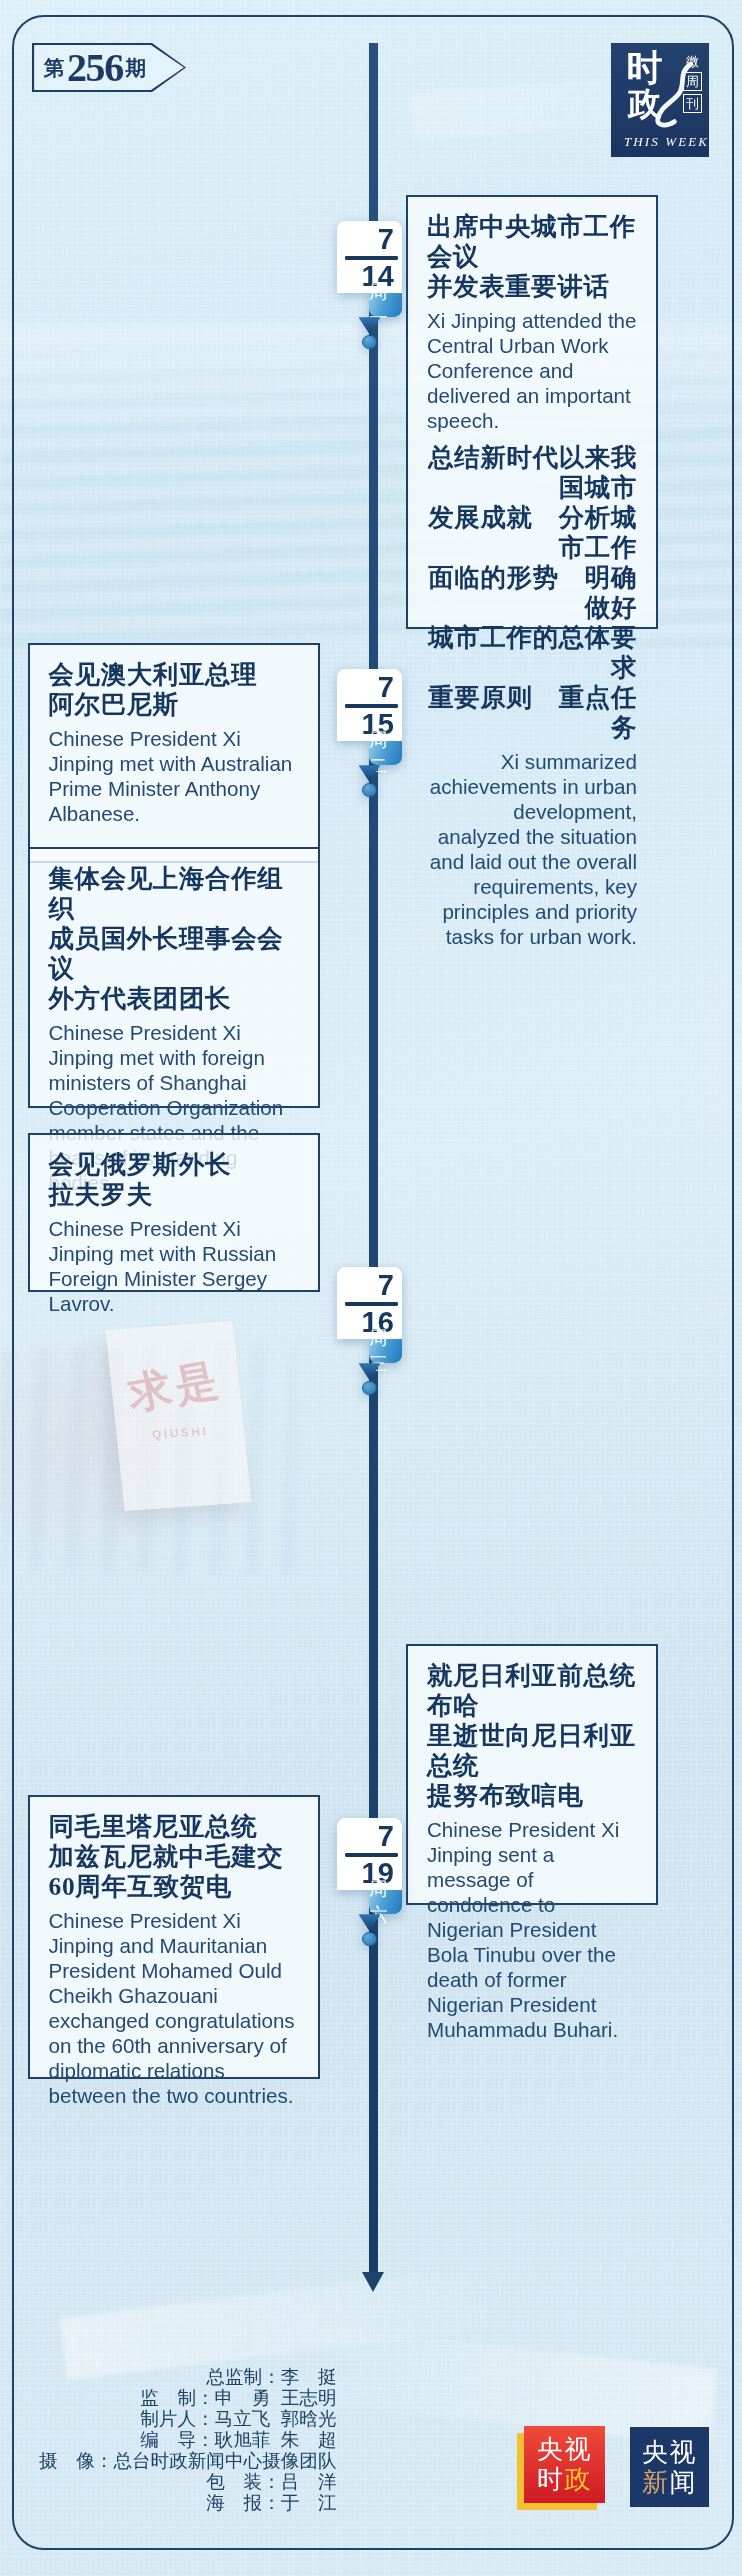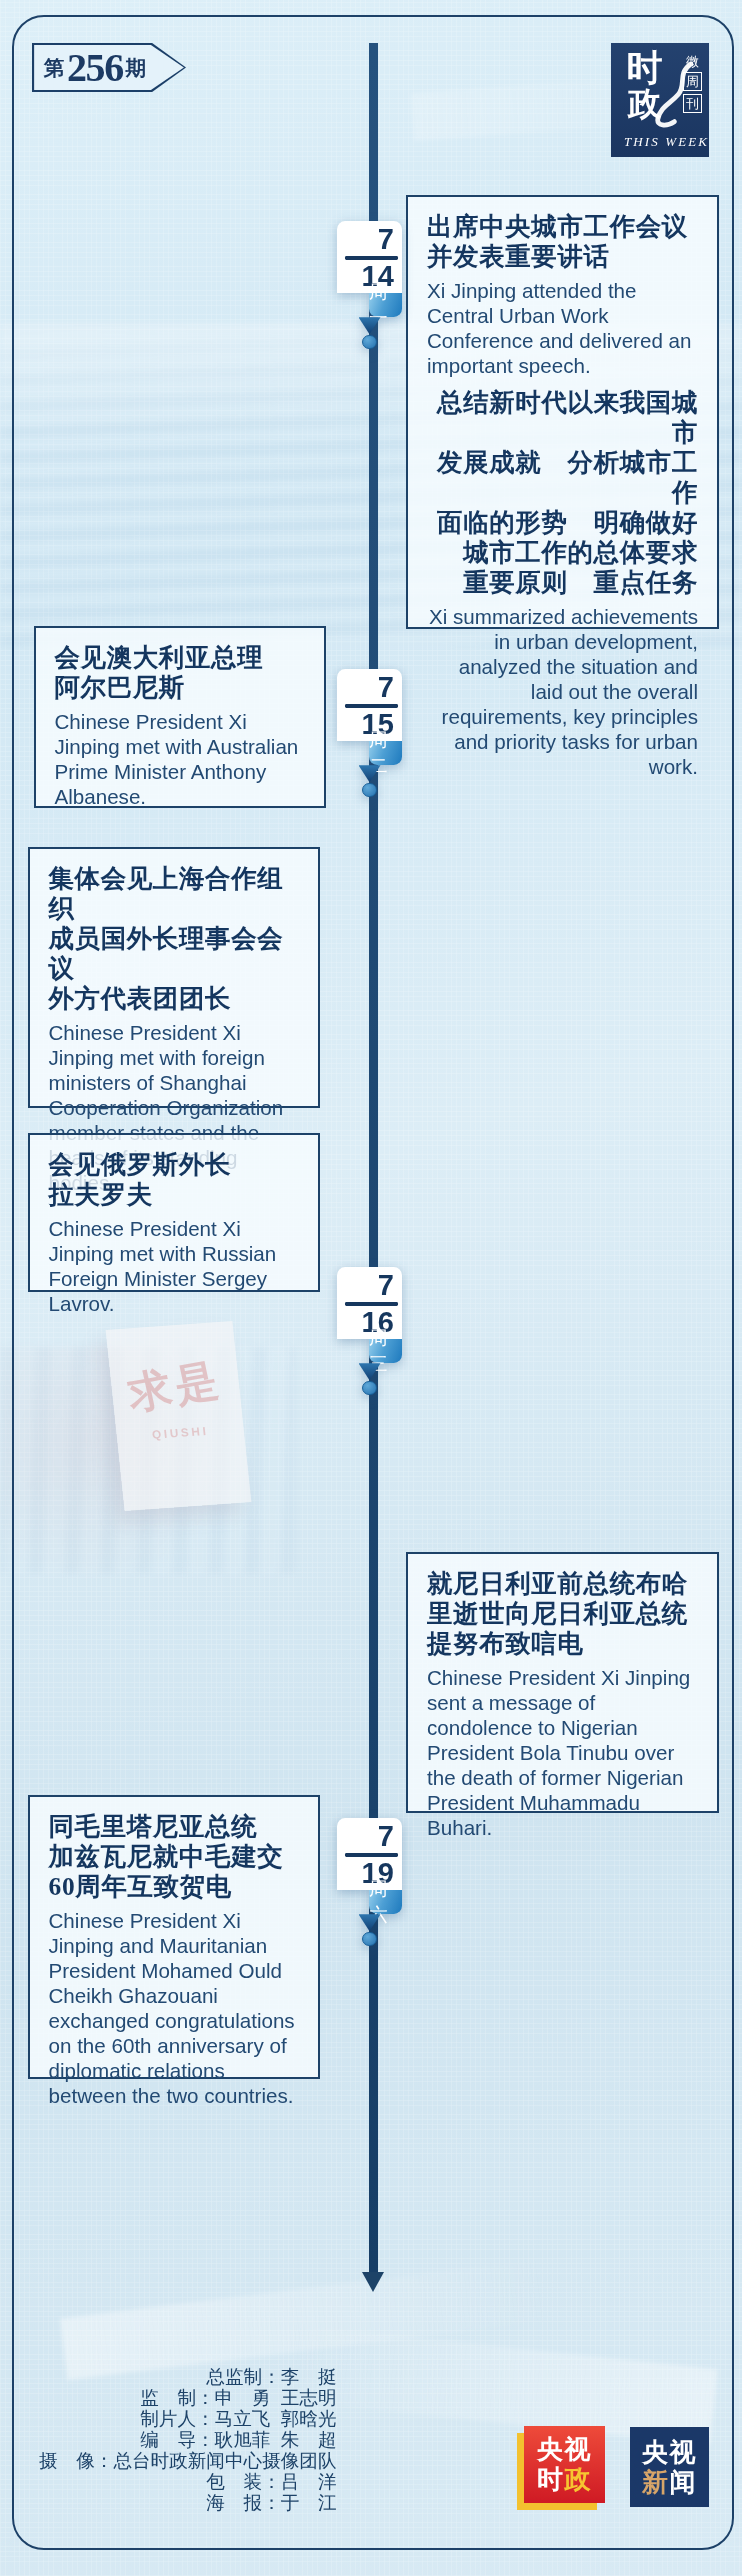--- a/index.html
+++ b/index.html
@@ -94,40 +94,40 @@
     color:#fff; font-size:18.6px; display:flex; align-items:center; justify-content:flex-end; padding-right:8.2px; box-sizing:border-box;margin-left:32px;}
   .m-tri{width:22px; height:17px; margin:0 auto; background:linear-gradient(180deg,#2e77b0,#123f72);
     clip-path:polygon(0 0,100% 0,50% 100%);}
   .m-dot{width:14.4px; height:14.4px; border-radius:50%; margin:0.7px auto 0;
     background:radial-gradient(circle at 35% 30%, #60a9d9, #2470ad); border:1.4px solid #1a6099; box-sizing:border-box;}
 
   
   .ebox{position:absolute; z-index:3; box-sizing:border-box; border:2.1px solid #1d4268;
     background:rgba(247,252,255,.80); padding:13.7px 19px;}
   .ebox.left{left:27.5px; width:292px;}
-  .ebox.right{left:406px; width:313px;}
+  .ebox.right{left:406px; width:252px;}
   .e-title{font-family:"Liberation Serif","DejaVu Serif",serif; font-size:25.4px; line-height:30px;
     color:#14365f; font-weight:bold; letter-spacing:0.7px; white-space:pre-line;}
   .e-en{font-size:20.6px; line-height:25px; color:#234a73; margin-top:6.9px;}
   .e-sec + .e-sec{margin-top:9.6px;text-align:right;}
 
   
   .credits{position:absolute; left:39px; top:2366px; z-index:3; color:#1d4268; font-size:18.6px; line-height:21px;text-align:right;}
   .credits div{white-space:pre;}
 
   
   .flogo-wrap{position:absolute; z-index:4;}
   .fl-politics{left:517px; top:2426px; width:91px; height:85px;}
   .fl-politics .yellow{position:absolute; left:0; top:6.9px; width:80px; height:77px; background:#f3c12f;}
   .fl-politics .red{position:absolute; left:6.9px; top:0; width:81px; height:77px;
     background:linear-gradient(180deg,#ee4b3a,#cf1a24);
     display:flex; flex-direction:column; align-items:center; justify-content:center; gap:1.4px;}
   .fl-news{left:630px; top:2427px; width:79px; height:80px; background:#1b3868;
     display:flex; flex-direction:column; align-items:center; justify-content:center; gap:1.4px;}
-  .fl-row{color:#fff; font-size:26px; font-weight:bold; line-height:1.1; letter-spacing:1.4px; font-family:"Liberation Sans","DejaVu Sans",sans-serif;}
+  .fl-row{color:#fff; font-size:26px; font-weight:normal; line-height:1.1; letter-spacing:1.4px; font-family:"Liberation Sans","DejaVu Sans",sans-serif;}
   .fl-gold{color:#f6c531;}
   .fl-tan{color:#d7a569;}
 </style>
 </head>
 <body>
 
 <div class="page">
 
   <div class="grid-layer"></div>
   <div class="bg-photo bg-conference"></div>
@@ -224,21 +224,21 @@
     <div class="e-sec">
       <div class="e-title">总结新时代以来我国城市
 发展成就　分析城市工作
 面临的形势　明确做好
 城市工作的总体要求
 重要原则　重点任务</div>
       <div class="e-en">Xi summarized achievements in urban development, analyzed the situation and laid out the overall requirements, key principles and priority tasks for urban work.</div>
     </div>
   </div>
 
-  <div class="ebox left" style="top:626px; height:182px;margin-left:6px;">
+  <div class="ebox left" style="top:643px; height:220px;">
     <div class="e-sec">
       <div class="e-title">会见澳大利亚总理
 阿尔巴尼斯</div>
       <div class="e-en">Chinese President Xi Jinping met with Australian Prime Minister Anthony Albanese.</div>
     </div>
   </div>
 
   <div class="ebox left" style="top:847px; height:261px;">
     <div class="e-sec">
       <div class="e-title">集体会见上海合作组织
@@ -250,21 +250,21 @@
 
   <div class="ebox left" style="top:1133px; height:159px;">
     <div class="e-sec">
       <div class="e-title">会见俄罗斯外长
 拉夫罗夫</div>
       <div class="e-en">Chinese President Xi Jinping met with Russian Foreign Minister Sergey Lavrov.</div>
     </div>
   </div>
 
 
-  <div class="ebox right" style="top:1552px; height:261px;">
+  <div class="ebox right" style="top:1644px; height:261px;">
     <div class="e-sec">
       <div class="e-title">就尼日利亚前总统布哈
 里逝世向尼日利亚总统
 提努布致唁电</div>
       <div class="e-en">Chinese President Xi Jinping sent a message of condolence to Nigerian President Bola Tinubu over the death of former Nigerian President Muhammadu Buhari.</div>
     </div>
   </div>
 
   <div class="ebox left" style="top:1795px; height:284px;">
     <div class="e-sec">

